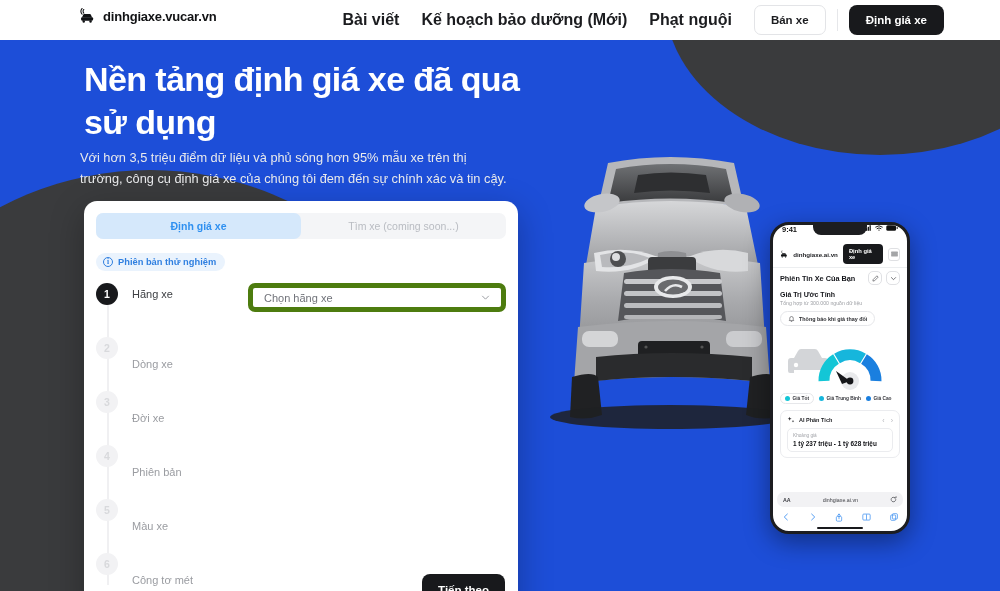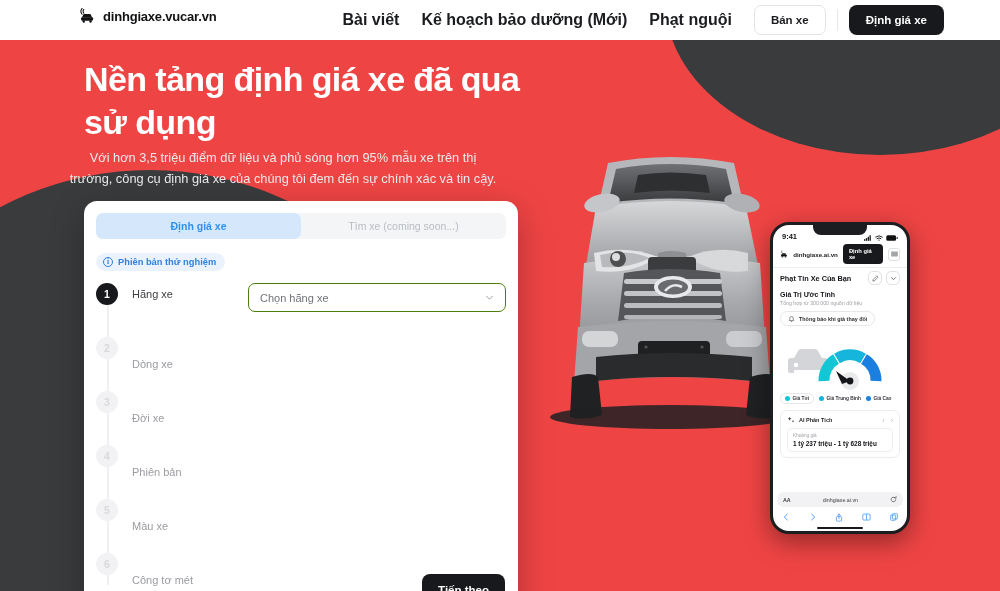--- a/index.html
+++ b/index.html
@@ -46,21 +46,21 @@
   .nav-btn-dark {
     font-size: 11.5px; font-weight: bold; color: #ffffff;
     background: #18191c; border-radius: 8px;
     padding: 9px 17px; cursor: pointer; white-space: nowrap;
   }
 
   
   .hero {
     position: absolute; top: 40px; left: 0;
     width: 1000px; height: 551px;
-    background: #ef4444;
+    background: #1d4ed8;
     overflow: hidden;
   }
   .blob-a {
     position: absolute; border-radius: 50%;
     background: #3a3b3d;
     width: 640px; height: 640px;
     left: -170px; top: 130px;
   }
   .blob-b {
     position: absolute; border-radius: 50%;
@@ -69,23 +69,23 @@
     right: -95px; top: -195px;
   }
 
   .hero-title {
     position: absolute; left: 84px; top: 18px;
     width: 470px;
     font-size: 34px; font-weight: bold; color: #ffffff;
     line-height: 43px; letter-spacing: -0.6px;
   }
   .hero-sub {
-    position: absolute; left: 68px; top: 107px;
+    position: absolute; left: 80px; top: 107px;
     width: 430px;
-    font-size: 12.8px; color: #e9eaec; line-height: 21px; text-align: center;
+    font-size: 12.8px; color: #e9eaec; line-height: 21px;
   }
 
   
   .car-wrap {
     position: absolute; left: 520px; top: 105px;
     width: 300px; height: 300px; z-index: 2;
   }
 
   
   .card {
@@ -141,21 +141,21 @@
   }
   .step-dot.active { background: #18191c; color: #ffffff; }
   .step-dot.idle { background: #f2f2f4; color: #d8d9dc; }
   .step-label {
     font-size: 11px; color: #3e4044; margin-left: 14px; line-height: 22px;
   }
   .step-label.idle { color: #9a9ca1; margin-top: 16px; }
   .step-control {
     position: absolute; left: 152px; top: 0;
     width: 258px; height: 29px;
-    border: 1px solid #4d7c0f; border-radius: 7px;
+    border: 5px solid #4d7c0f; border-radius: 7px;
     background: #fff;
     display: flex; align-items: center; justify-content: space-between;
     padding: 0 11px; cursor: pointer;
   }
   .step-control-text { font-size: 11px; color: #71737a; }
   .chev { width: 9px; height: 9px; }
 
   .next-btn {
     position: absolute; right: 13px; bottom: 13px;
     background: #18191c; color: #ffffff;
@@ -174,21 +174,21 @@
     z-index: 6; overflow: hidden;
     box-shadow: 0 8px 26px rgba(0,0,0,0.4);
   }
   .notch {
     position: absolute; left: 50%; transform: translateX(-50%); top: 0;
     width: 54px; height: 10px; background: #1c1d20;
     border-radius: 0 0 8px 8px; z-index: 4;
   }
   .status-bar {
     position: absolute; top: 0; left: 0; width: 134px; height: 16px;
-    display: flex; align-items: flex-end; justify-content: space-between;
+    display: flex; align-items: flex-start; justify-content: space-between;
     padding: 0 9px; font-size: 7.5px; font-weight: bold; color: #111;
   }
   .status-icons { display: flex; align-items: center; gap: 3px; }
   .ph-header {
     position: absolute; top: 18px; left: 0; width: 134px; height: 22px;
     display: flex; align-items: center; padding: 0 7px; gap: 5px;
   }
   .ph-url { font-size: 6.2px; color: #1b1c1f; font-weight: bold; flex: 1; }
   .ph-cta {
     background: #18191c; color: #fff; font-size: 5.8px; font-weight: bold;
@@ -456,21 +456,21 @@
             <rect x="0" y="0.8" width="10" height="1.2" rx="0.6" fill="#4b4c50"></rect>
             <rect x="0" y="3.4" width="10" height="1.2" rx="0.6" fill="#4b4c50"></rect>
             <rect x="0" y="6" width="10" height="1.2" rx="0.6" fill="#4b4c50"></rect>
           </svg>
         </span>
       </div>
 
       <div class="ph-sep"></div>
 
       <div class="ph-title-row">
-        <span class="ph-title">Phạt Tin Xe Của Bạn</span>
+        <span class="ph-title">Phiên Tin Xe Của Bạn</span>
         <span class="ph-icon-btn">
           <svg width="7" height="7" viewBox="0 0 12 12">
             <path d="M8.4 1.4 L10.6 3.6 L4.2 10 L1.6 10.4 L2 7.8 Z" stroke="#3a3b40" stroke-width="1" fill="none" stroke-linejoin="round"></path>
           </svg>
         </span>
         <span class="ph-icon-btn">
           <svg width="7" height="7" viewBox="0 0 12 12">
             <path d="M2.4 4.4 L6 8 L9.6 4.4" stroke="#3a3b40" stroke-width="1.2" fill="none" stroke-linecap="round" stroke-linejoin="round"></path>
           </svg>
         </span>

